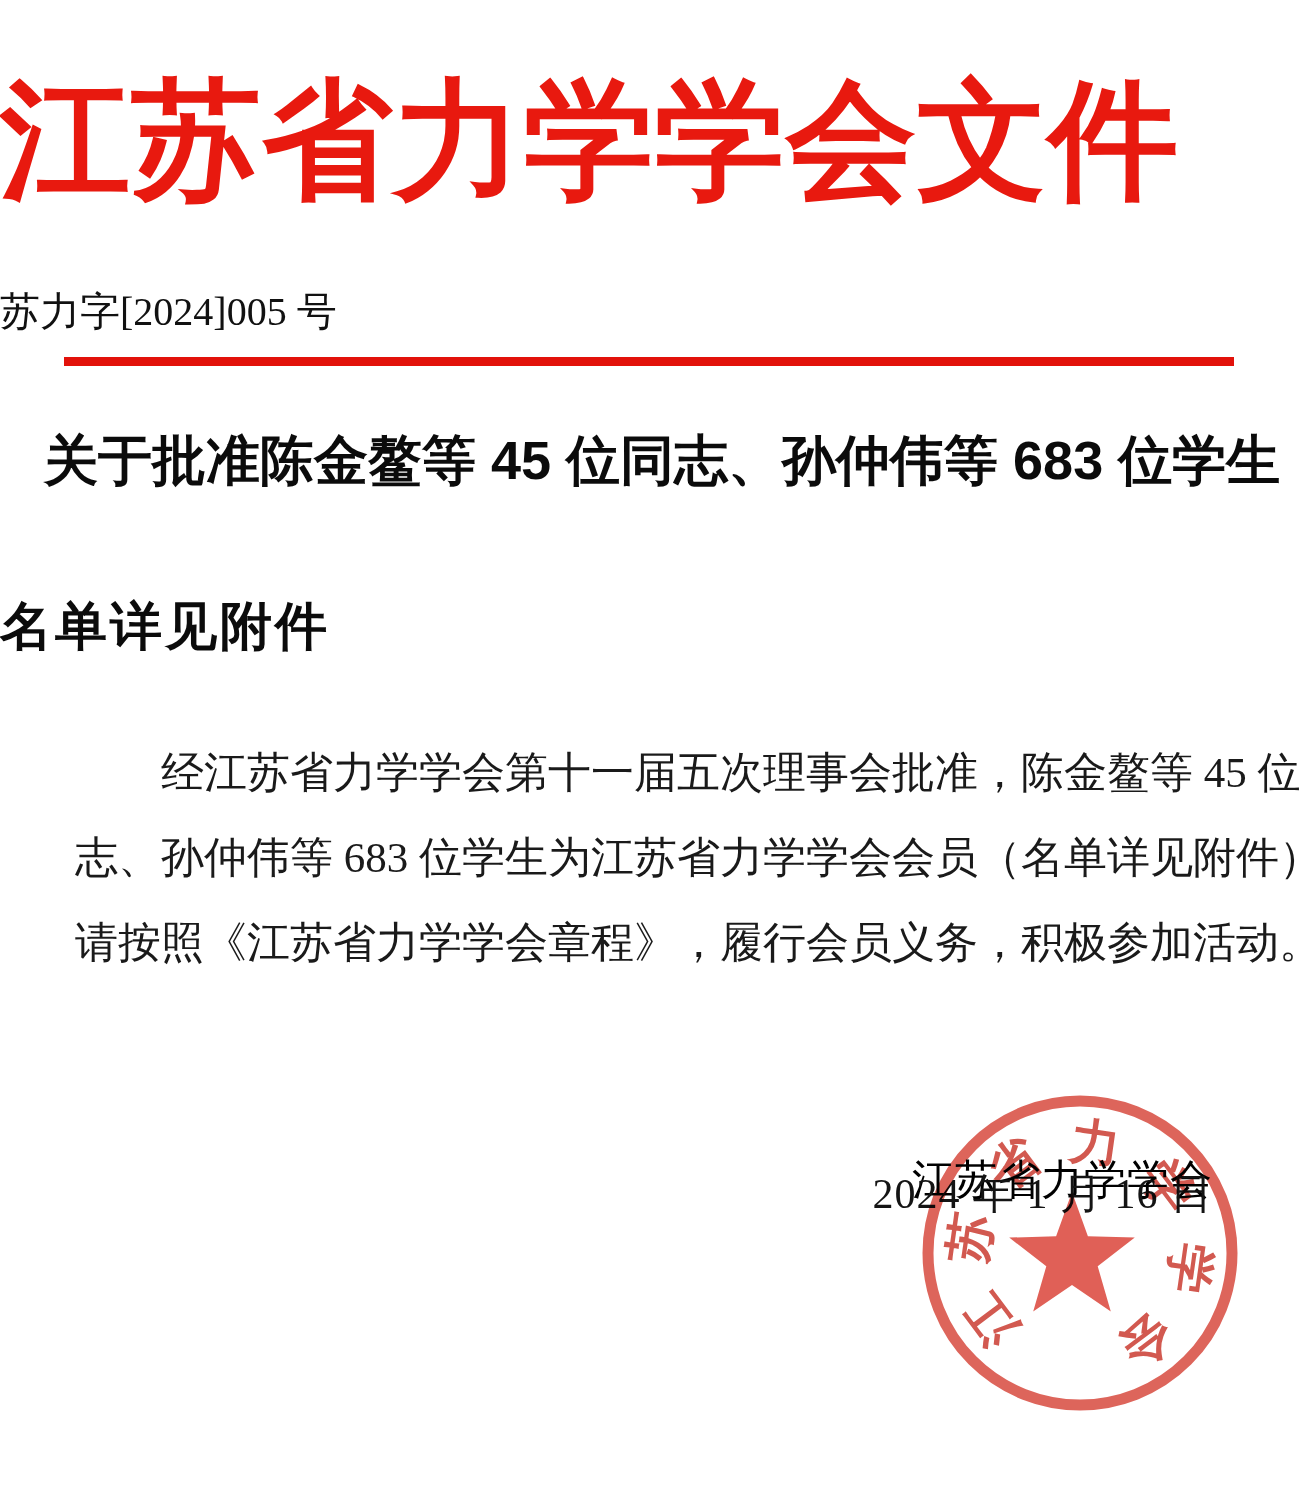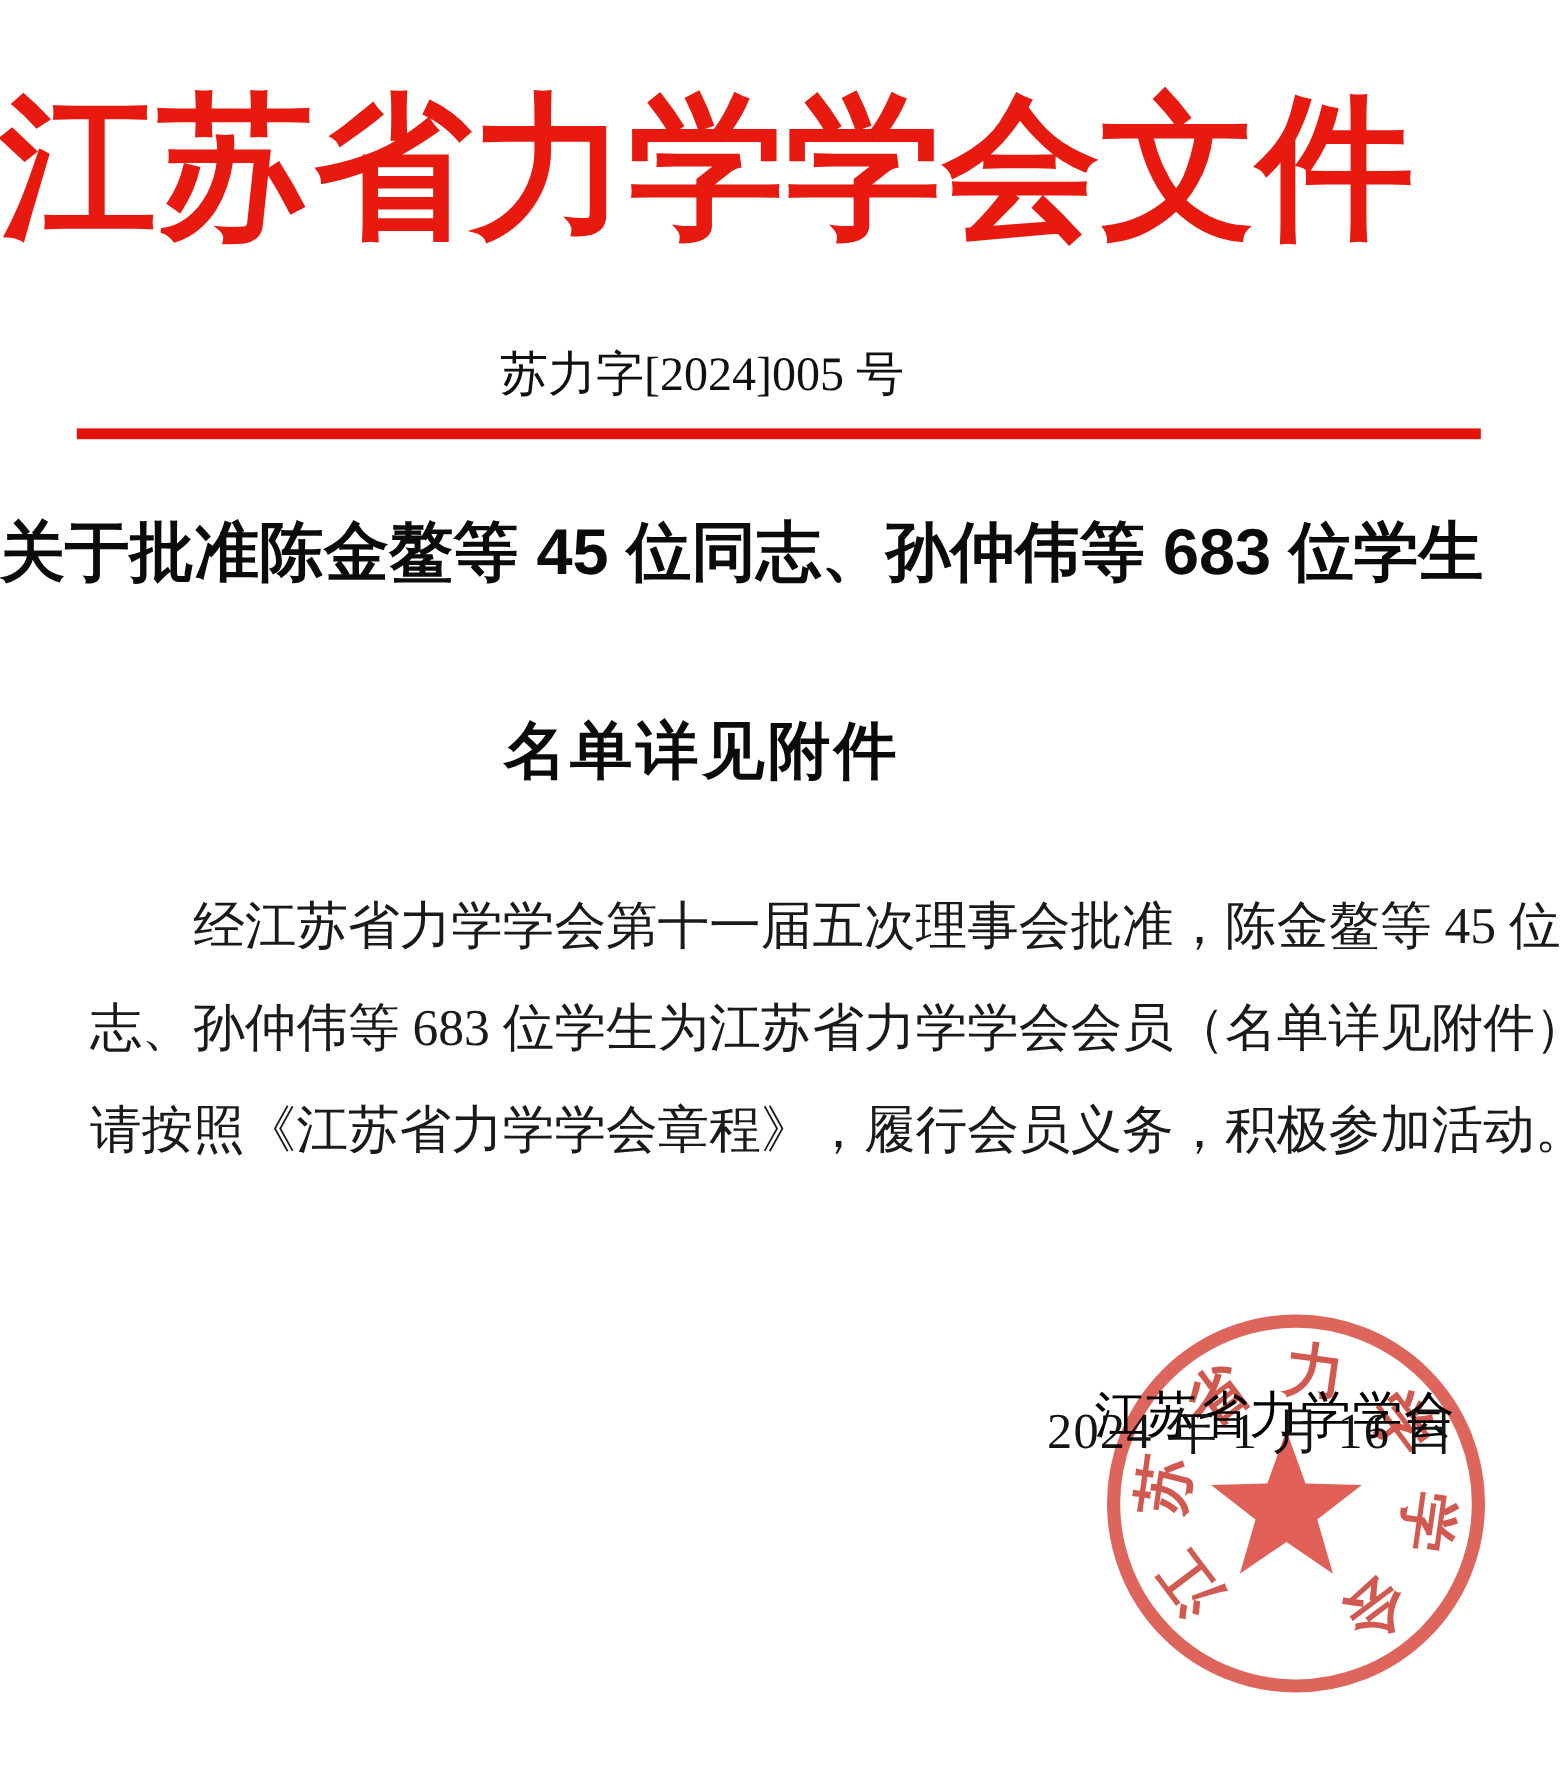--- a/index.html
+++ b/index.html
@@ -12,21 +12,20 @@
     height: 1489px;
     position: relative;
     font-family: "Liberation Serif", "DejaVu Serif", serif;
     color: #111111;
     overflow: hidden;
   }
   .abs { position: absolute; }
   .centered {
     left: 0;
     width: 1170px;
-    text-align: center;
     white-space: nowrap;
   }
   .header-title {
     top: 66px;
     font-size: 130px;
     line-height: 150px;
     font-weight: bold;
     color: #e8190f;
     font-family: "Liberation Serif", "DejaVu Serif", serif;
     letter-spacing: 1px;
@@ -45,20 +44,21 @@
     height: 9px;
     background: #e2120b;
   }
   .notice-title-1 {
     top: 424px;
     font-size: 54px;
     line-height: 72px;
     font-weight: bold;
     font-family: "Liberation Sans", "DejaVu Sans", sans-serif;
     color: #0b0b0b;
+    padding-left: 44px;
   }
   .notice-title-2 {
     top: 590px;
     font-size: 52px;
     line-height: 72px;
     font-weight: bold;
     font-family: "Liberation Sans", "DejaVu Sans", sans-serif;
     color: #0b0b0b;
     letter-spacing: 3px;
   }

